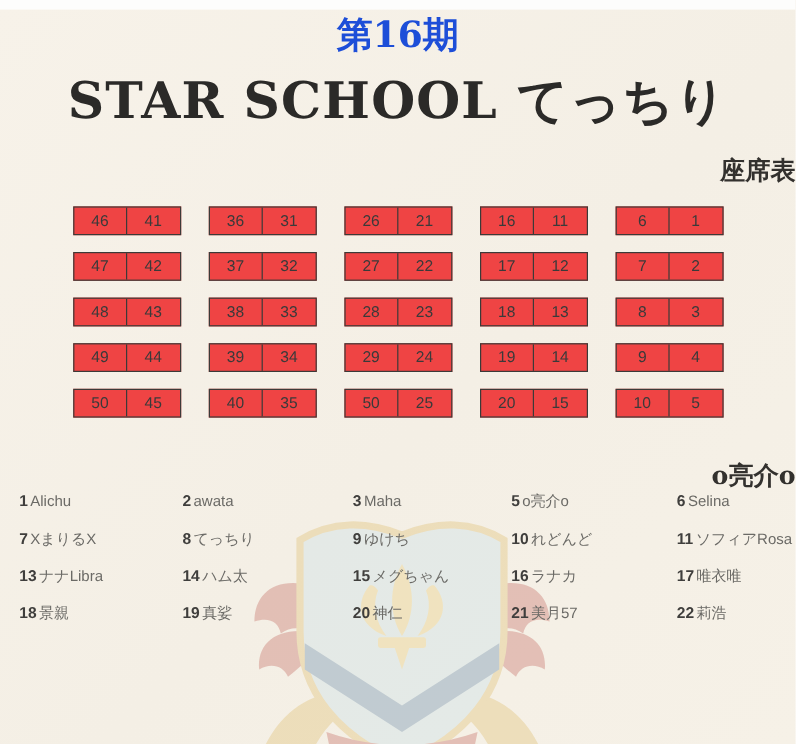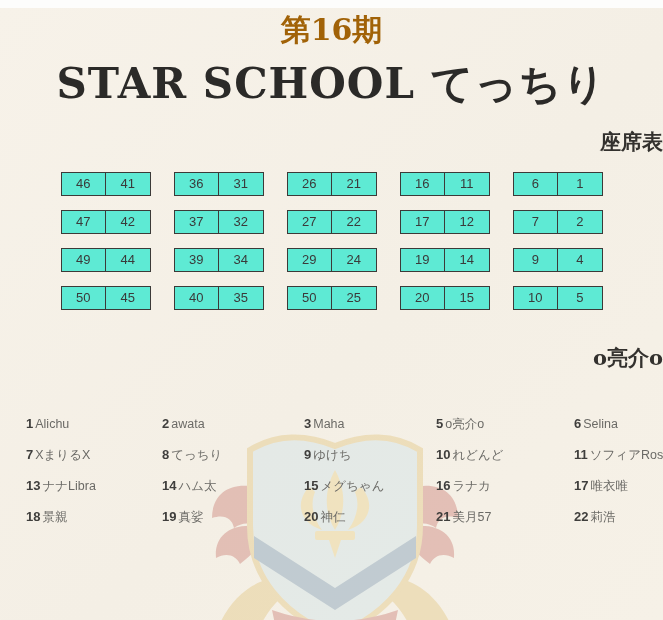--- a/index.html
+++ b/index.html
@@ -15,21 +15,21 @@
     height: 8px;
     background: #fdfdfc;
   }
   .term-title {
     margin-top: 2px;
     text-align: center;
     font-family: "DejaVu Serif", "Liberation Serif", serif;
     font-weight: bold;
     font-size: 30px;
     line-height: 1.3;
-    color: #a16207;
+    color: #1d4ed8;
   }
   .main-title {
     margin-top: 8px;
     text-align: center;
     font-family: "DejaVu Serif", "Liberation Serif", serif;
     font-weight: bold;
     font-size: 42px;
     line-height: 1.3;
     letter-spacing: 1px;
     color: #2b2a28;
@@ -51,37 +51,36 @@
     display: flex;
     justify-content: center;
     gap: 23px;
     margin-bottom: 14px;
   }
   .seat-pair {
     display: flex;
     width: 90px;
     height: 24px;
     border: 1px solid #3c3a38;
-    background: #5eead4;
+    background: #ef4444;
   }
   .seat-cell {
     flex: 1;
     display: flex;
     align-items: center;
     justify-content: center;
     font-size: 13px;
     color: #3a3a3a;
   }
   .seat-cell.left { border-right: 1px solid #3c3a38; }
 
   .attendance-grid {
     position: relative;
     z-index: 2;
-    margin-top: 44px;
-    padding-left: 26px;
+    padding-left: 16px;
     display: grid;
     grid-template-columns: 136px 142px 132px 138px 1fr;
     grid-auto-rows: 31px;
     align-items: start;
   }
   .att-entry {
     white-space: nowrap;
     font-size: 12.5px;
   }
   .att-num {
@@ -156,20 +155,42 @@
         <span class="seat-cell left">27</span>
         <span class="seat-cell">22</span>
       </div>
     <div class="seat-pair">
         <span class="seat-cell left">17</span>
         <span class="seat-cell">12</span>
       </div>
     <div class="seat-pair">
         <span class="seat-cell left">7</span>
         <span class="seat-cell">2</span>
+      </div>
+  </div>
+  <div class="seat-row">
+    <div class="seat-pair">
+        <span class="seat-cell left">48</span>
+        <span class="seat-cell">43</span>
+      </div>
+    <div class="seat-pair">
+        <span class="seat-cell left">38</span>
+        <span class="seat-cell">33</span>
+      </div>
+    <div class="seat-pair">
+        <span class="seat-cell left">28</span>
+        <span class="seat-cell">23</span>
+      </div>
+    <div class="seat-pair">
+        <span class="seat-cell left">18</span>
+        <span class="seat-cell">13</span>
+      </div>
+    <div class="seat-pair">
+        <span class="seat-cell left">8</span>
+        <span class="seat-cell">3</span>
       </div>
   </div>
   <div class="seat-row">
     <div class="seat-pair">
         <span class="seat-cell left">49</span>
         <span class="seat-cell">44</span>
       </div>
     <div class="seat-pair">
         <span class="seat-cell left">39</span>
         <span class="seat-cell">34</span>

